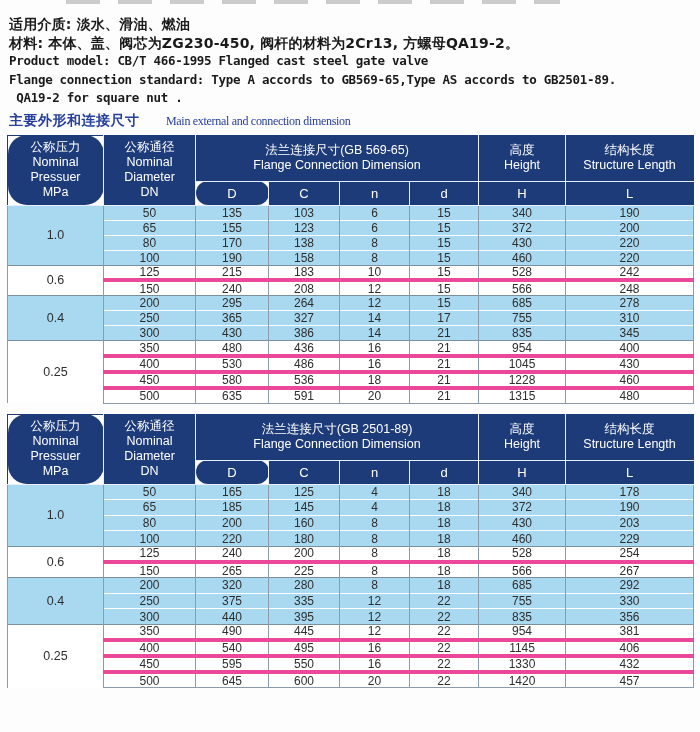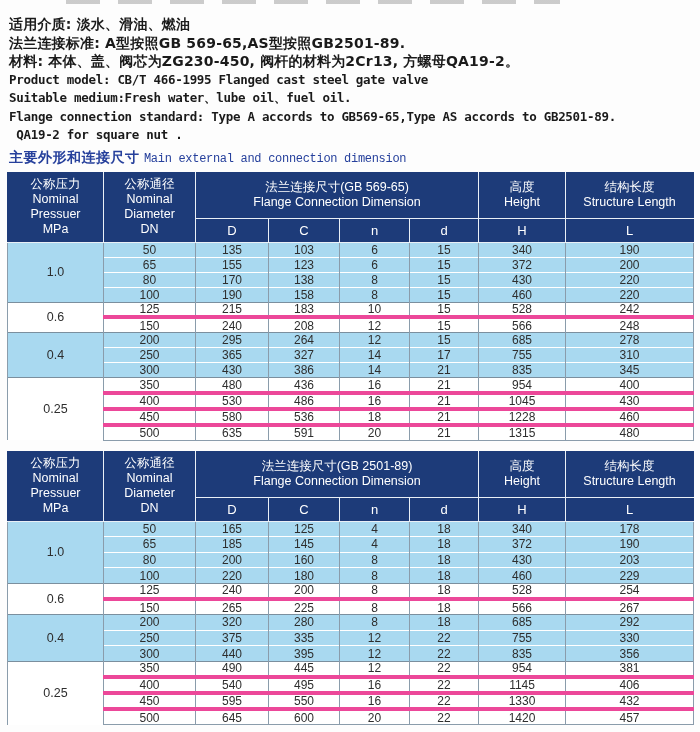--- a/index.html
+++ b/index.html
@@ -15,39 +15,39 @@
   .intro { padding:15px 6px 0 9px; }
   .intro .line { white-space:pre; }
   .intro .line.cn { font-size:14px; line-height:18.5px; font-weight:bold;
     font-family:"DejaVu Sans", sans-serif; letter-spacing:.2px; }
   .intro .line.en { font-size:12.5px; line-height:18.5px;
     font-family:"DejaVu Sans Mono", monospace; letter-spacing:-0.3px;font-weight:bold; }
 
   .section-heading { padding:3px 0 5px 9px; color:#26409c; }
   .section-heading .cn { font-size:14px; font-weight:bold;
     font-family:Liberation Mono, monospace; letter-spacing:.5px;margin-top:48px; }
-  .section-heading .en { font-size:12px; font-family:Liberation Mono, monospace;
-    letter-spacing:-0.3px; }
+  .section-heading .en { font-size:12px; font-family:Liberation Serif, serif;
+    letter-spacing:-0.3px;margin-left:22px; }
 
   table.t { border-collapse:collapse; table-layout:fixed; width:686px;
     margin-left:7px; }
   table.t2 { margin-top:10px; }
 
   col.c-p  { width:96px; }  col.c-dn { width:92px; }
   col.c-d  { width:73px; }  col.c-c  { width:71px; }
   col.c-n  { width:70px; }  col.c-dd { width:69px; }
   col.c-h  { width:87px; }  col.c-l  { width:128px; }
 
   .t thead th { background:#1d3b79; color:#ffffff; font-weight:normal;
     border:1px solid #e9eff6; white-space:pre-line; text-align:center;
     vertical-align:middle; font-size:12.5px; line-height:15px; }
   .t thead tr.h1 { height:46px; }
   .t thead tr.h2 { height:24px; }
   .t thead tr.h1 th { border-top-color:#1d3b79; }
-  .t thead th:first-child { border-left-color:#1d3b79; }
+  .t thead th:first-child { border-left-color:#1d3b79;border-radius:19px; }
   .t thead tr th:last-child { border-right-color:#1d3b79; }
   .t thead tr.h2 th { font-size:13px; }
 
   .t tbody td { border-left:1px solid #8a9cab; border-right:1px solid #8a9cab;
     text-align:center; vertical-align:middle; font-size:12px; color:#2e2e2e;
     line-height:1; }
   .t1 tbody tr { height:15.1px; }
   .t2 tbody tr { height:15.6px; }
   .t tbody tr.group-start > td { border-top:1px solid #7b8f9e; }
   .t tbody tr.shaded:not(.group-start) > td { border-top:1px solid #ffffff; }
@@ -57,24 +57,22 @@
   .t tbody tr.plain td { background:#ffffff; }
   .t tbody td.pressure-cell { font-size:12.5px; }
 </style>
 </head>
 <body>
 
 <div class="top-fragment"></div>
 
 <div class="intro">
   <div class="line cn">适用介质: 淡水、滑油、燃油</div>
-  <div class="line cn">法兰连接标准: A型按照GB 569-65,AS型按照GB2501-89.</div>
   <div class="line cn">材料: 本体、盖、阀芯为ZG230-450, 阀杆的材料为2Cr13, 方螺母QA19-2。</div>
   <div class="line en">Product model: CB/T 466-1995 Flanged cast steel gate valve</div>
-  <div class="line en">Suitable medium:Fresh water、lube oil、fuel oil.</div>
   <div class="line en">Flange connection standard: Type A accords to GB569-65,Type AS accords to GB2501-89.</div>
   <div class="line en"> QA19-2 for square nut .</div>
 </div>
 
 <div class="section-heading">
   <span class="cn">主要外形和连接尺寸</span>
   <span class="en">Main external and connection  dimension</span>
 </div>
 
 <table class="t t1">

